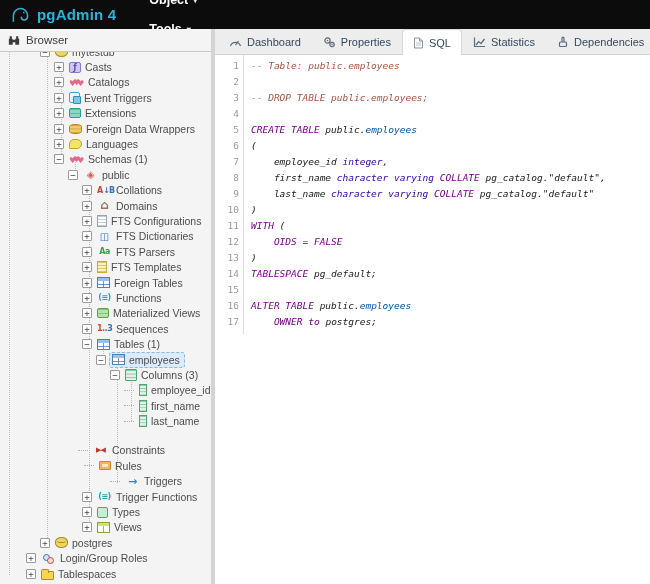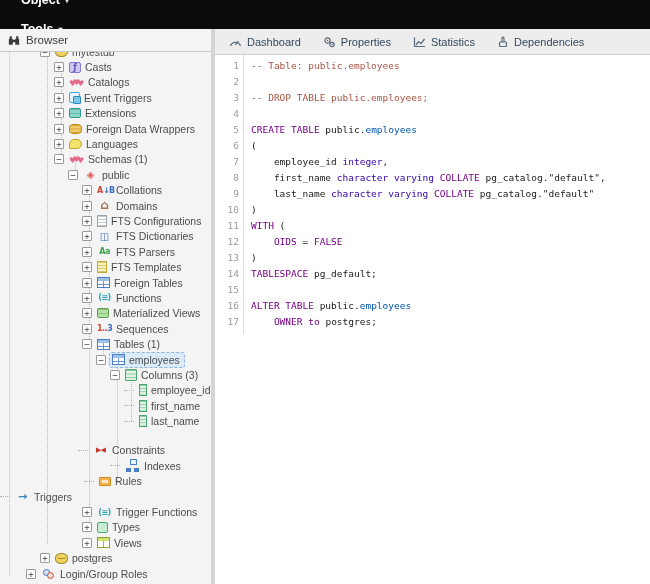--- a/index.html
+++ b/index.html
@@ -125,30 +125,37 @@
   .tab.active{background:#fff;border-color:#d8d8d8;border-radius:4px 4px 0 0;
     margin-bottom:-1px;}
   .tab svg{flex:none;}
 
   .editor{display:flex;align-items:stretch;font-family:"DejaVu Sans Mono",monospace;
     font-size:9.5px;}
   .gutter{width:24px;flex:none;border-right:1px solid #ddd;padding:3px 4px 4px 0;
     text-align:right;color:#9b9b9b;}
   .gutter div{height:16px;line-height:16px;}
   .code{padding:3px 0 4px 7px;white-space:pre;color:#1a1a1a;}
-  .code .ln{height:16px;line-height:16px;}
+  .code .ln{height:16px;line-height:16px;font-style:italic;}
   .kw{color:#708;}
   .bi{color:#30a;}
   .v2{color:#05a;}
   .cm{color:#a85442;}
 </style>
 </head>
 <body>
 
 <div class="topbar">
+  <div class="logo">
+    <svg width="21" height="19" viewBox="0 0 22 20">
+      <path fill="none" stroke="#29b5da" stroke-width="1.6" stroke-linecap="round" d="M3.5 17v-5.5a7.5 7.5 0 0 1 15-.5c0 3-1.8 4.8-3.8 4.8-1.7 0-2.8-1.1-2.8-2.8"></path>
+      <circle cx="14.5" cy="8" r="0.9" fill="#29b5da"></circle>
+    </svg>
+    <span class="logo-text">pgAdmin 4</span>
+  </div>
   <div id="menus" style="display:flex;flex-direction:column;">
       <div class="menu-item">
         <span>File</span>
         <span class="menu-caret">▾</span>
       </div>
       <div class="menu-item">
         <span>Object</span>
         <span class="menu-caret">▾</span>
       </div>
       <div class="menu-item">
@@ -307,31 +314,26 @@
           <div class="row" style="padding-left: 124px;">
             <span class="dash"></span>
             <span class="ti i-column"></span>
             <span class="lbl">last_name</span>
           </div>
           <div class="row" style="padding-left: 78px; margin-top: 14px;">
             <span class="dash"></span>
             <span class="ti i-constraints"></span>
             <span class="lbl">Constraints</span>
           </div>
-          <div class="row" style="padding-left: 110px;">
-            <span class="dash"></span>
-            <span class="ti i-indexes"></span>
-            <span class="lbl">Indexes</span>
-          </div>
           <div class="row" style="padding-left: 84px;">
             <span class="dash"></span>
             <span class="ti i-rules"></span>
             <span class="lbl">Rules</span>
           </div>
-          <div class="row" style="">
+          <div class="row" style="padding-left: 110px;">
             <span class="dash"></span>
             <span class="ti i-triggers"></span>
             <span class="lbl">Triggers</span>
           </div>
           <div class="row" style="padding-left: 82px;">
             <span class="exp">+</span>
             <span class="ti i-functions"></span>
             <span class="lbl">Trigger Functions</span>
           </div>
           <div class="row" style="padding-left: 82px;">
@@ -377,20 +379,30 @@
         <div class="tab">
           <span style="display: flex;">
             <svg width="13" height="12" viewBox="0 0 13 12">
               <circle cx="4.5" cy="4.5" r="2.6" fill="none" stroke="#5b6b7c" stroke-width="1.2"></circle>
               <circle cx="9" cy="8.5" r="2.2" fill="none" stroke="#5b6b7c" stroke-width="1.2"></circle>
               <circle cx="4.5" cy="4.5" r="0.8" fill="#5b6b7c"></circle>
               <circle cx="9" cy="8.5" r="0.7" fill="#5b6b7c"></circle>
             </svg>
           </span>
           <span>Properties</span>
+        </div>
+        <div class="tab active">
+          <span style="display: flex;">
+            <svg width="11" height="12" viewBox="0 0 11 12">
+              <path fill="#fff" stroke="#8a939d" stroke-width="1" d="M1.5 1h5l3 3v7h-8z"></path>
+              <path fill="none" stroke="#8a939d" stroke-width="1" d="M6.5 1v3h3"></path>
+              <path stroke="#b8bfc6" stroke-width="1" d="M3 6h5M3 8h5"></path>
+            </svg>
+          </span>
+          <span>SQL</span>
         </div>
         <div class="tab">
           <span style="display: flex;">
             <svg width="13" height="12" viewBox="0 0 13 12">
               <path fill="none" stroke="#5b6b7c" stroke-width="1.2" d="M1.5 1.5v9H12"></path>
               <path fill="none" stroke="#5b6b7c" stroke-width="1.3" d="M3 9l2.6-3.4L8 7.6 11.5 3"></path>
             </svg>
           </span>
           <span>Statistics</span>
         </div>

